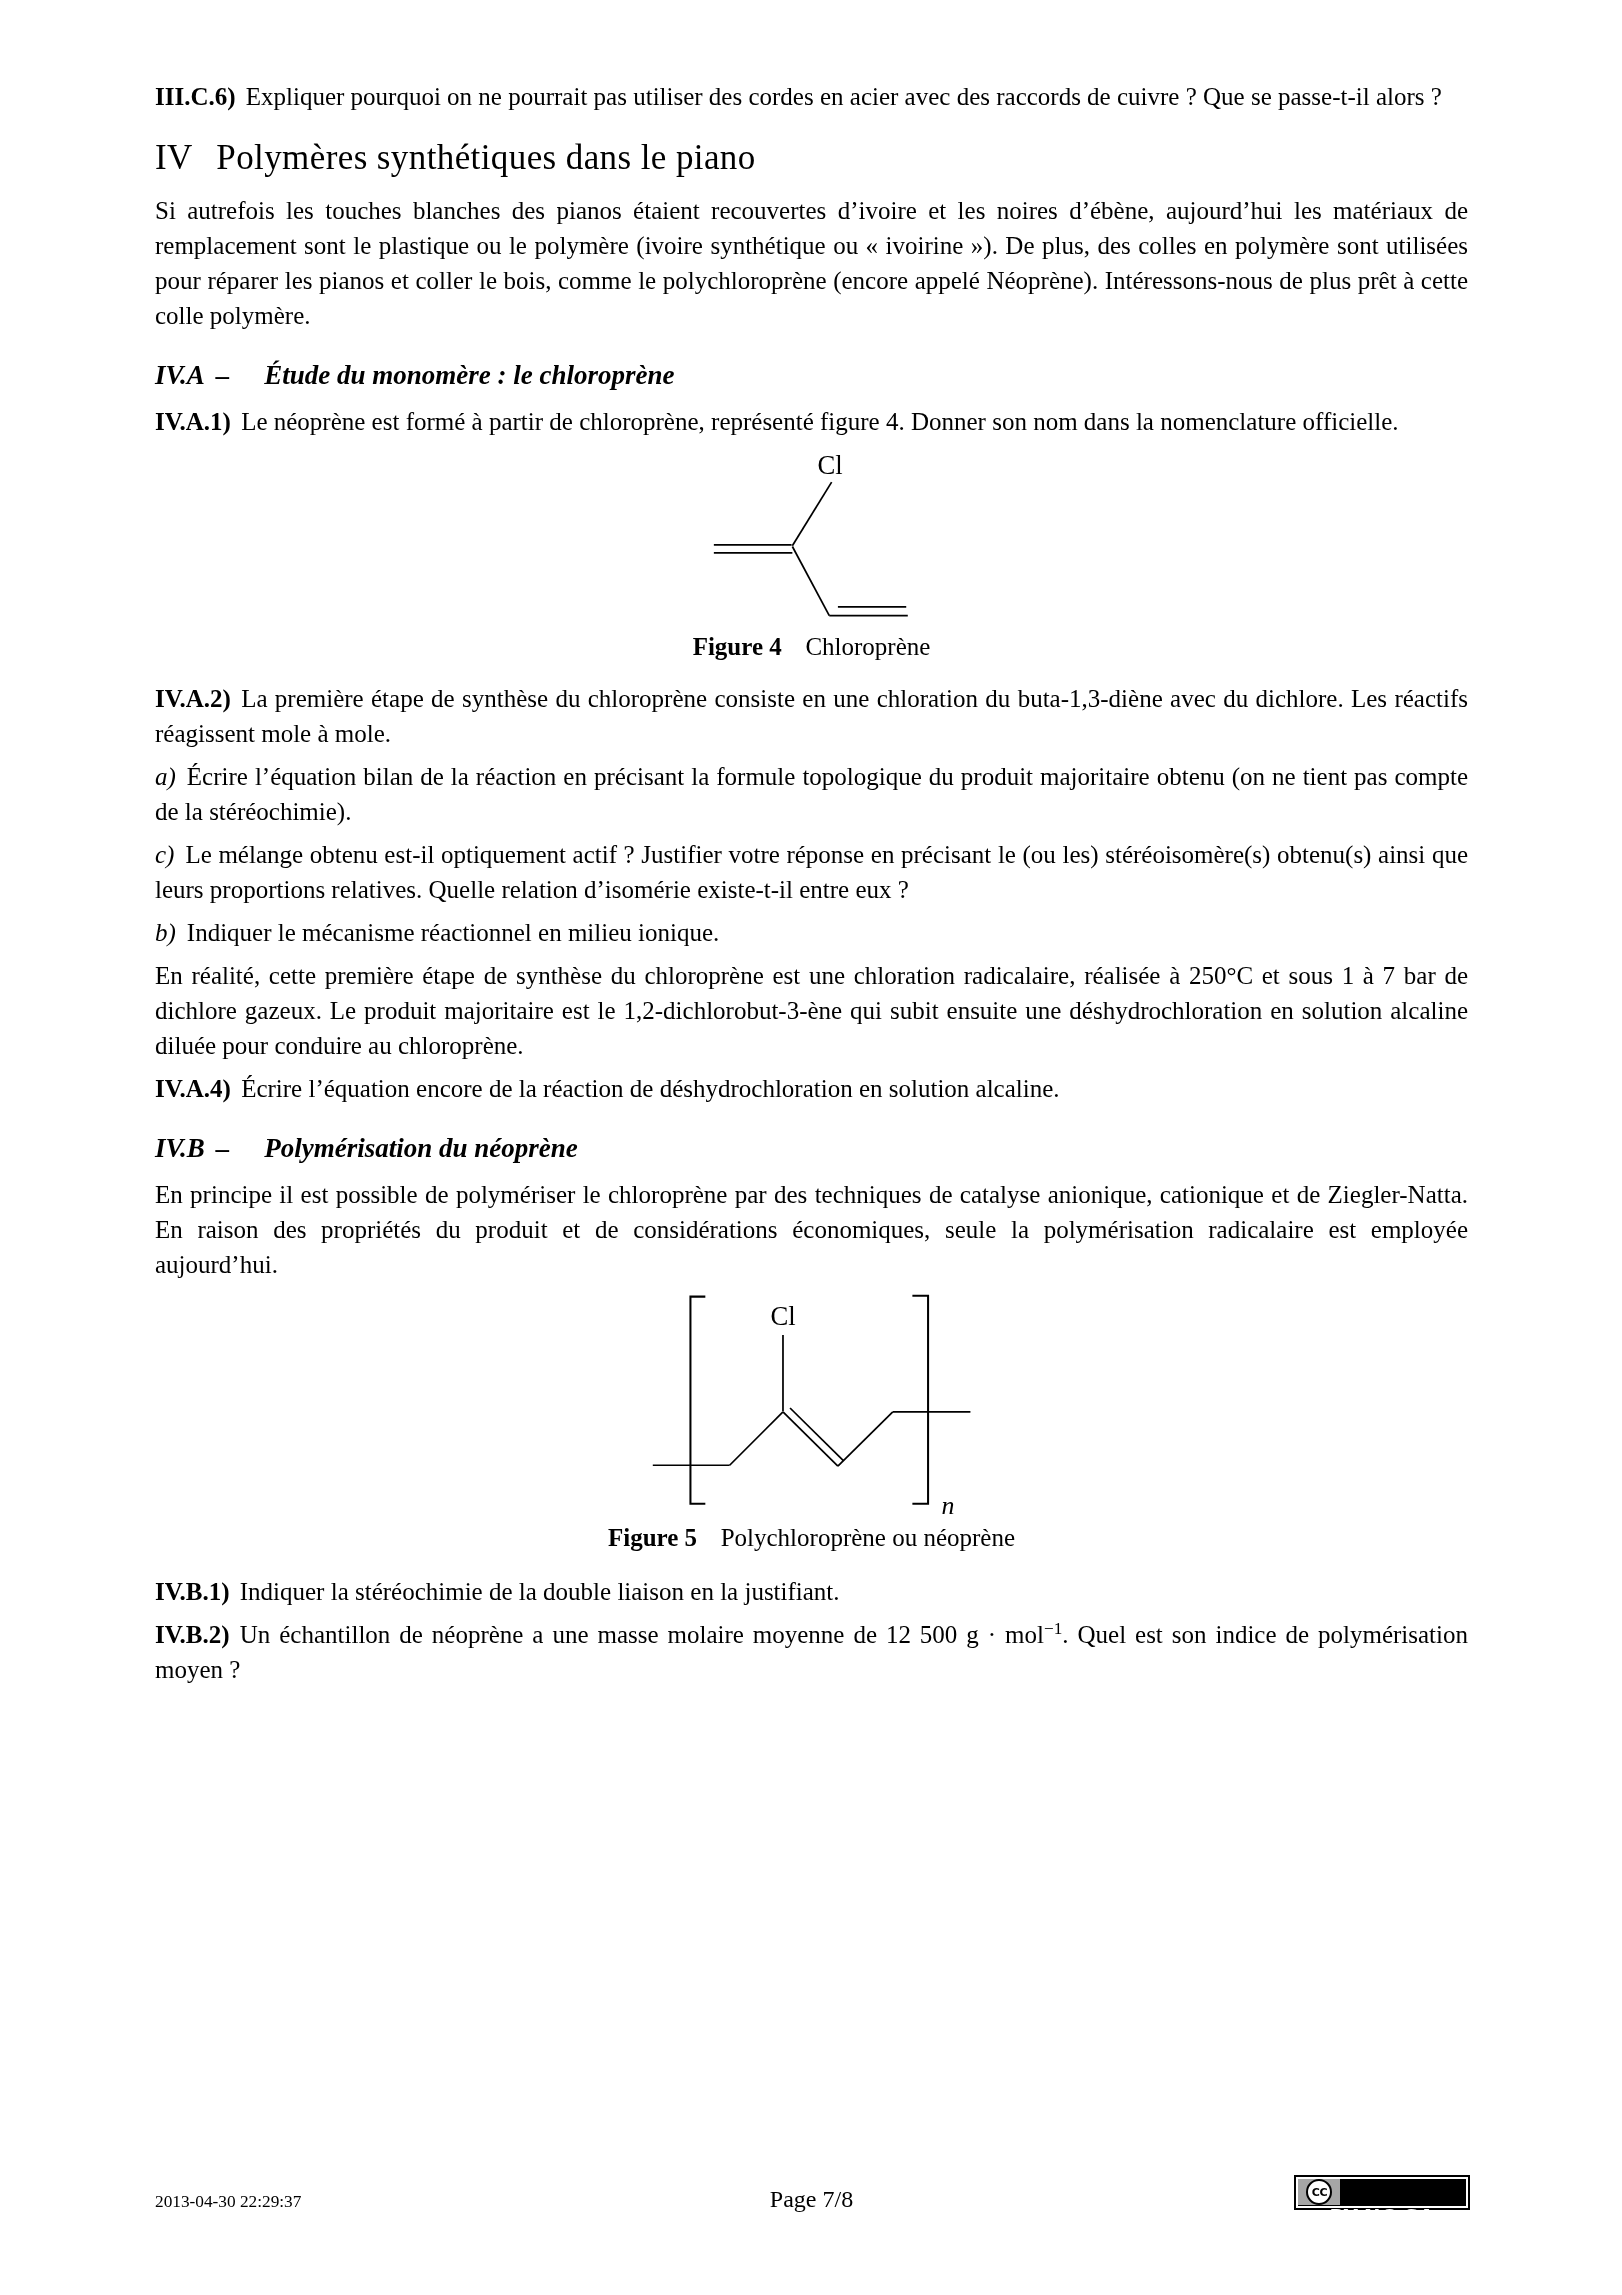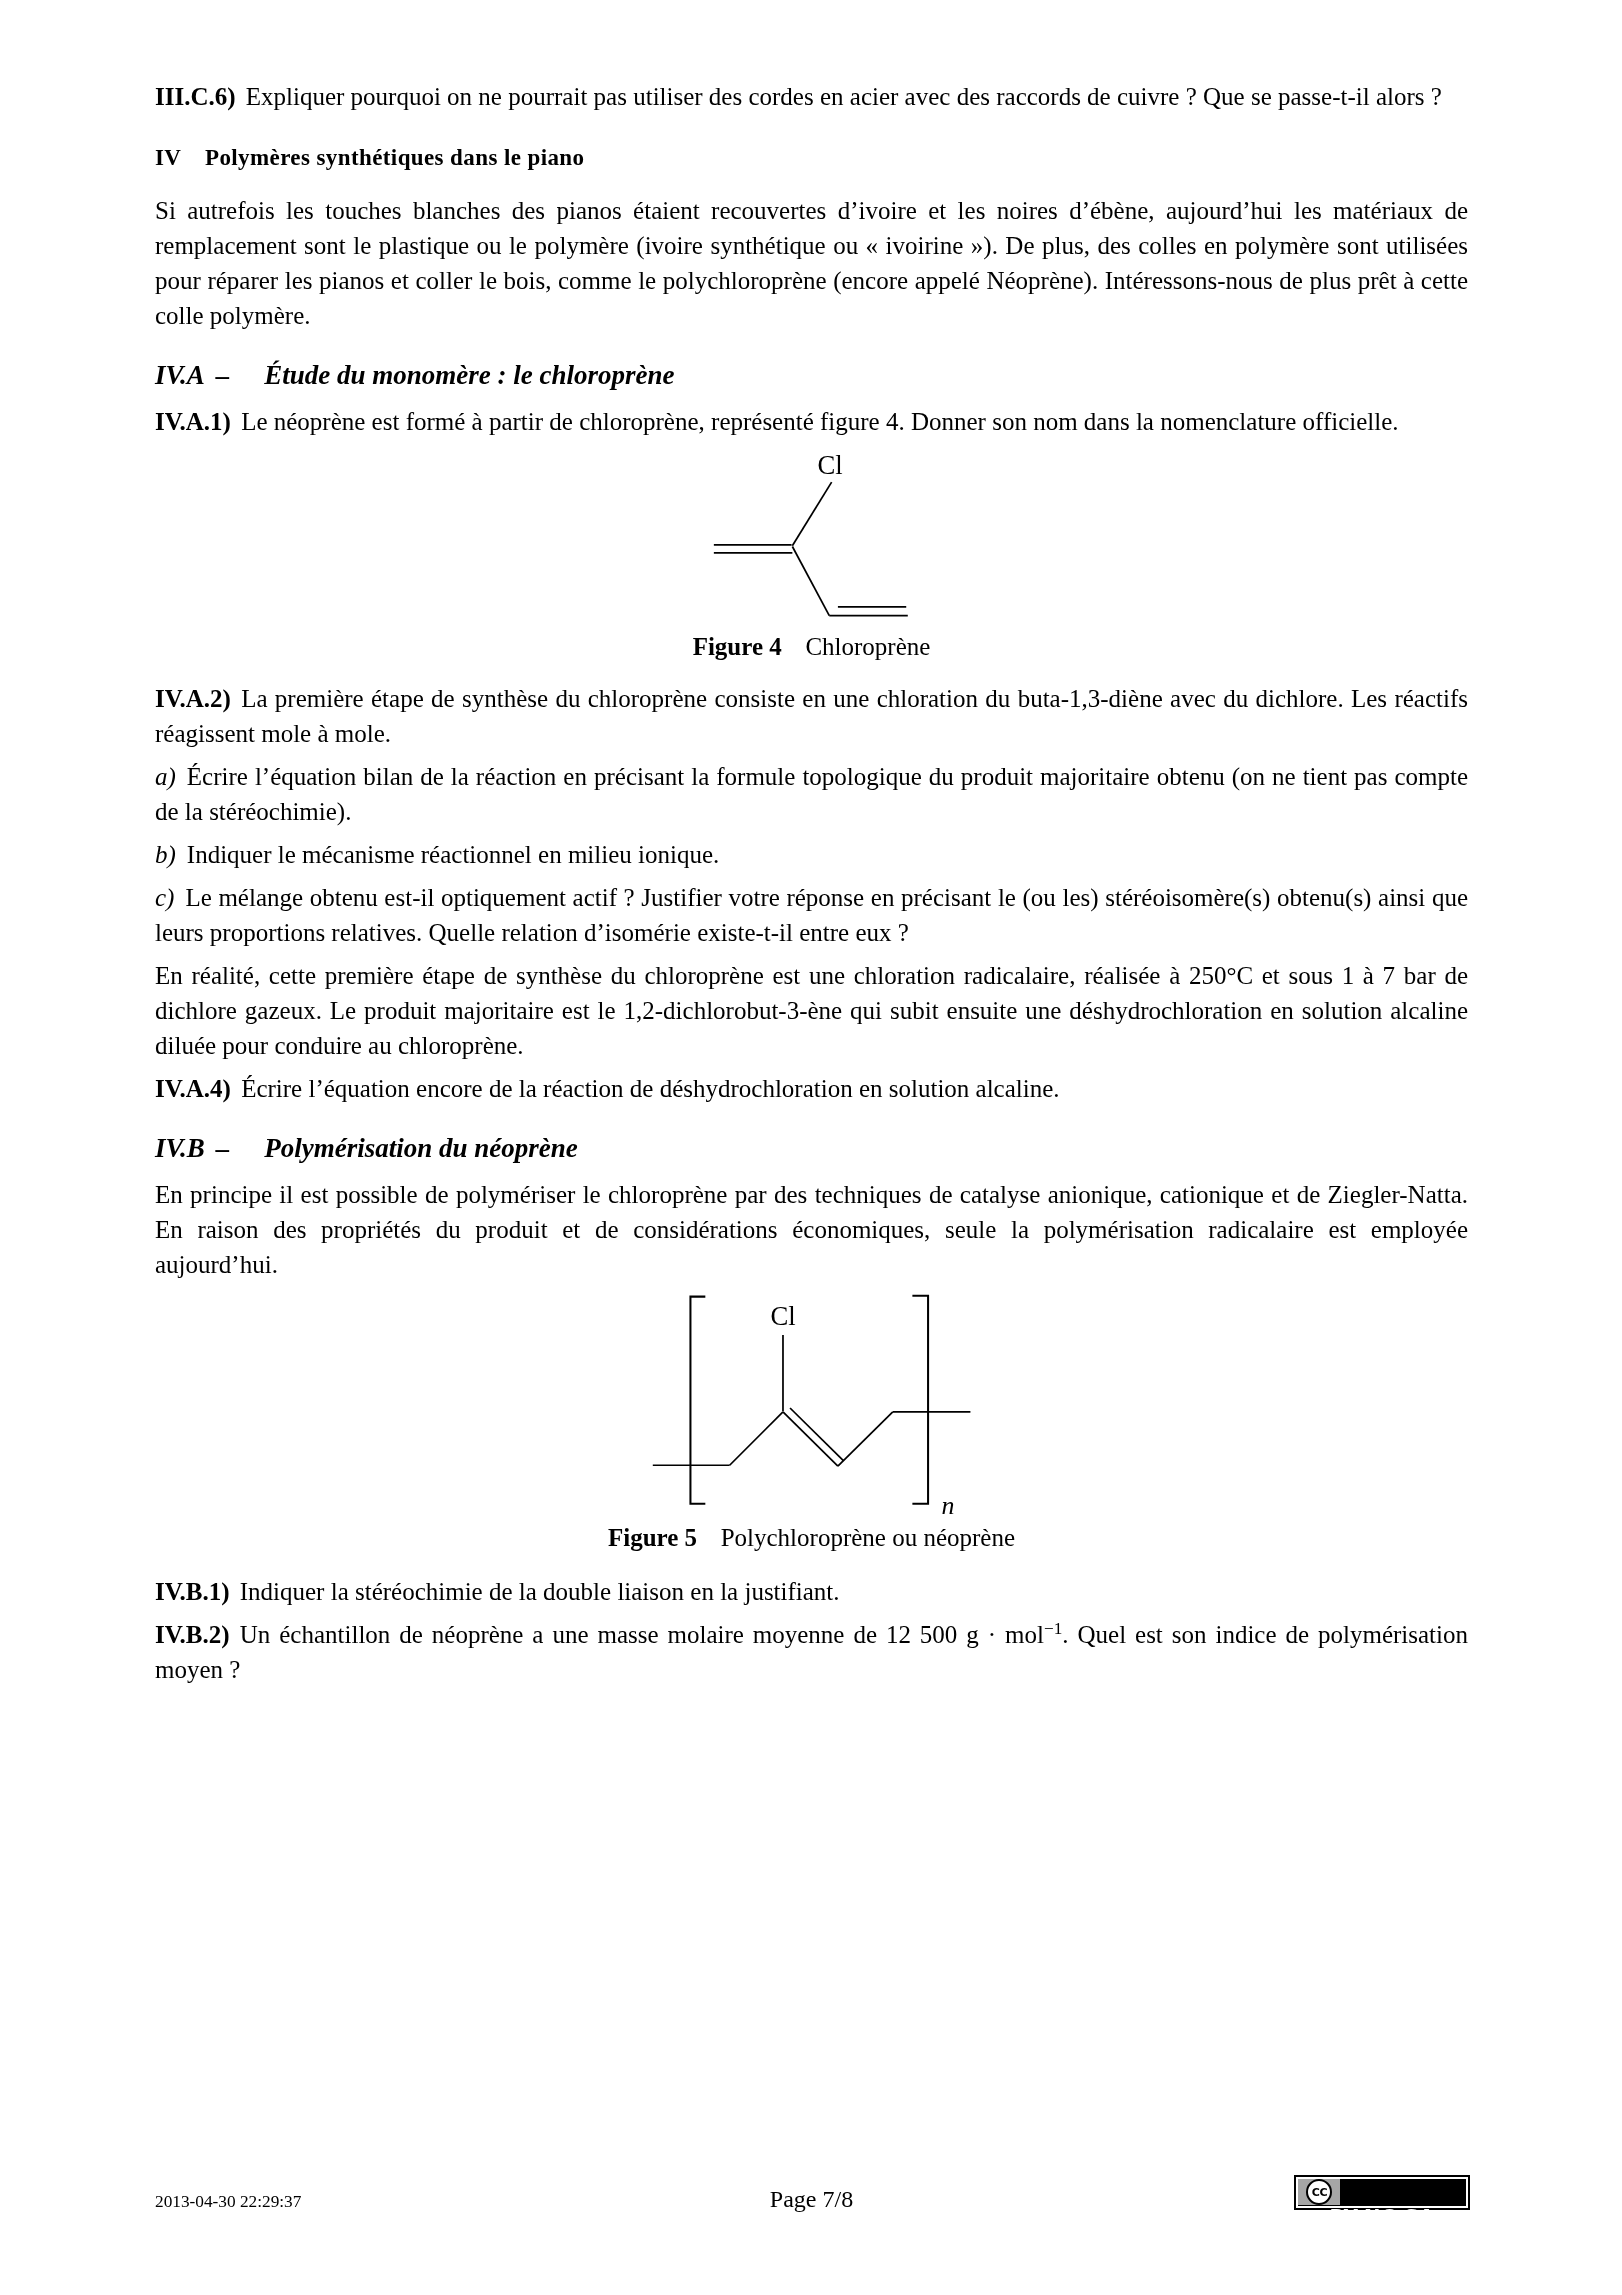--- a/index.html
+++ b/index.html
@@ -9,21 +9,21 @@
     position:relative;overflow:hidden;
   }
   .content{padding:79px 155px 0 155px;}
   p.body{
     font-size:25px;line-height:35px;text-align:justify;margin:0;
   }
   p.body + p.body{margin-top:7.9px;}
   .qlabel{font-weight:bold;margin-right:10.2px;}
   .ilabel{font-style:italic;margin-right:11px;}
   h1.section{
-    font-size:23px;font-weight:bold;margin:22px 0 12.6px 0;line-height:44px;
+    font-size:35px;font-weight:normal;margin:22px 0 12.6px 0;line-height:44px;
     letter-spacing:0.4px;
   }
   h1.section .sec-num{margin-right:23.6px;}
   h2.subsection{
     font-size:27px;font-weight:bold;font-style:italic;line-height:35px;
     margin:25px 0 11px 0;
   }
   h2.subsection .sub-dash{margin:0 35px 0 11px;}
   .figure{text-align:center;margin:6.3px 0 0 0;}
   .figure svg{display:inline-block;vertical-align:top;}
@@ -96,23 +96,23 @@
       <line class="bond" x1="168" y1="206" x2="255" y2="206"></line>
       <line class="bond" x1="157" y1="217" x2="257" y2="217"></line>
     </svg>
   </div>
   <p class="figcaption"><span class="fig-label">Figure 4</span><span>Chloroprène</span></p>
 
   <p class="body after-fig"><span class="qlabel">IV.A.2)</span><span>La première étape de synthèse du chloroprène consiste en une chloration du buta-1,3-diène avec du dichlore. Les réactifs réagissent mole à mole.</span></p>
 
   <p class="body"><span class="ilabel">a)</span><span>Écrire l’équation bilan de la réaction en précisant la formule topologique du produit majoritaire obtenu (on ne tient pas compte de la stéréochimie).</span></p>
 
+  <p class="body"><span class="ilabel">c)</span><span>Le mélange obtenu est-il optiquement actif ? Justifier votre réponse en précisant le (ou les) stéréoisomère(s) obtenu(s) ainsi que leurs proportions relatives. Quelle relation d’isomérie existe-t-il entre eux ?</span></p>
+
   <p class="body"><span class="ilabel">b)</span><span>Indiquer le mécanisme réactionnel en milieu ionique.</span></p>
-
-  <p class="body"><span class="ilabel">c)</span><span>Le mélange obtenu est-il optiquement actif ? Justifier votre réponse en précisant le (ou les) stéréoisomère(s) obtenu(s) ainsi que leurs proportions relatives. Quelle relation d’isomérie existe-t-il entre eux ?</span></p>
 
 
 
   <p class="body">En réalité, cette première étape de synthèse du chloroprène est une chloration radicalaire, réalisée à 250°C et sous 1 à 7 bar de dichlore gazeux. Le produit majoritaire est le 1,2-dichlorobut-3-ène qui subit ensuite une déshydrochloration en solution alcaline diluée pour conduire au chloroprène.</p>
 
   <p class="body"><span class="qlabel">IV.A.4)</span><span>Écrire l’équation encore de la réaction de déshydrochloration en solution alcaline.</span></p>
 
   <h2 class="subsection"><span>IV.B</span><span class="sub-dash">–</span><span>Polymérisation du néoprène</span></h2>
 
   <p class="body">En principe il est possible de polymériser le chloroprène par des techniques de catalyse anionique, cationique et de Ziegler-Natta. En raison des propriétés du produit et de considérations économiques, seule la polymérisation radicalaire est employée aujourd’hui.</p>

